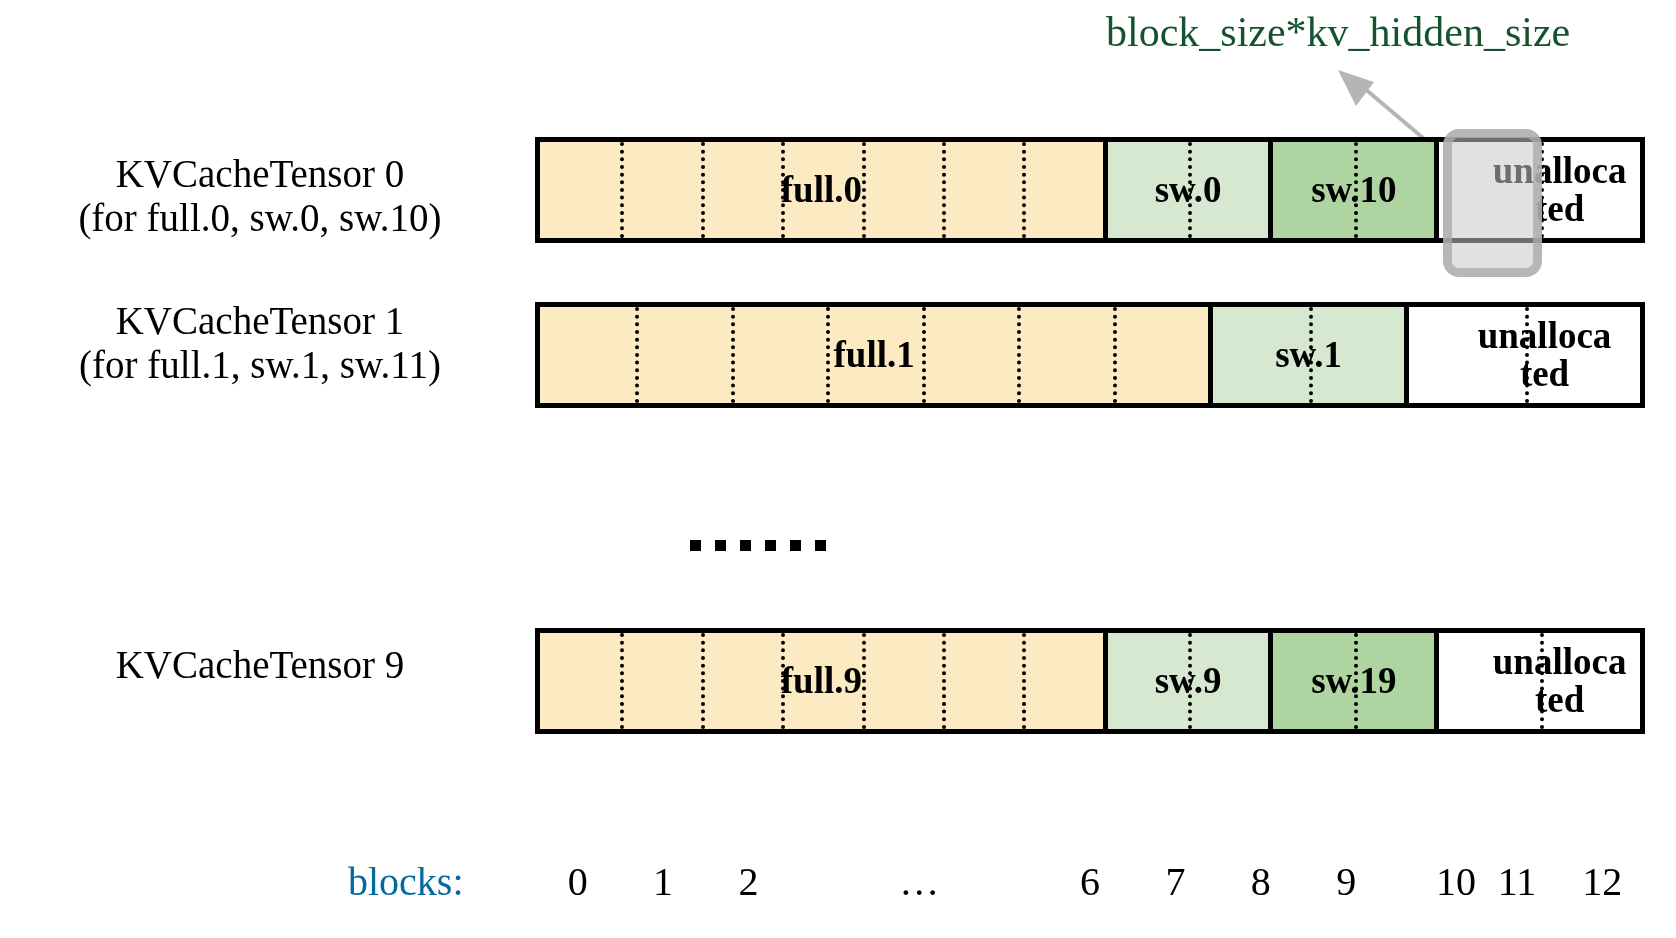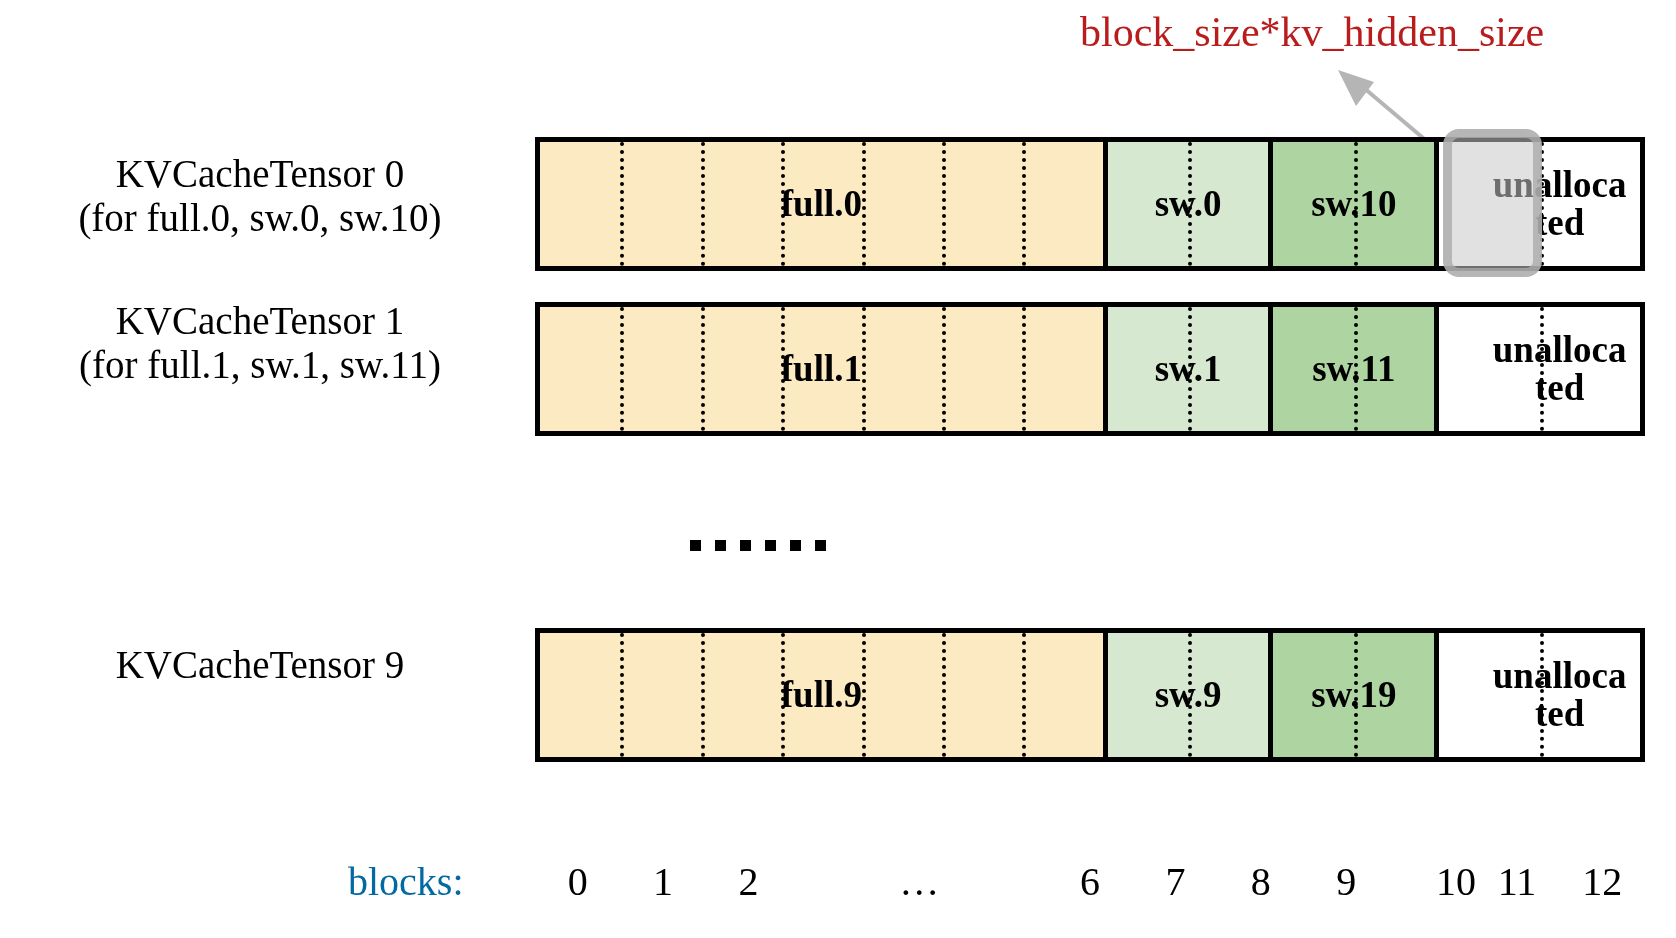--- a/index.html
+++ b/index.html
@@ -18,25 +18,25 @@
   #canvas {
     position: absolute;
     left: 0; top: 0;
     width: 1676px;
     height: 938px;
   }
 
   
   .annotation-label {
     position: absolute;
-    left: 1080px;
+    left: 1106px;
     top: 8px;
     font-size: 42px;
     font-weight: 400;
-    color: #b91c1c;
+    color: #14532d;
     white-space: nowrap;
     letter-spacing: 0px;
   }
 
   .annotation-arrow {
     position: absolute;
     left: 1330px;
     top: 70px;
     width: 130px;
     height: 90px;
@@ -54,21 +54,21 @@
     color: #000000;
   }
   .row-label .l1 { display: block; white-space: nowrap; }
   .row-label .l2 { display: block; white-space: nowrap; }
 
   
   .bar {
     position: absolute;
     left: 535px;
     width: 1110px;
-    height: 134px;
+    height: 106px;
     border: 5px solid #000000;
     box-sizing: border-box;
     display: flex;
   }
 
   .seg {
     position: relative;
     box-sizing: border-box;
     display: flex;
     align-items: center;
@@ -208,24 +208,20 @@
           <span class="divider" style="left: 28.5714%;"></span>
           <span class="divider" style="left: 42.8571%;"></span>
           <span class="divider" style="left: 57.1429%;"></span>
           <span class="divider" style="left: 71.4286%;"></span>
           <span class="divider" style="left: 85.7143%;"></span>
           <span class="seg-label">full.1</span>
         </div>
         <div class="seg sw" style="flex: 2 0 0px;">
           <span class="divider" style="left: 50%;"></span>
           <span class="seg-label">sw.1</span>
-        </div>
-        <div class="seg swhi" style="flex: 2 0 0px;">
-          <span class="divider" style="left: 50%;"></span>
-          <span class="seg-label">sw.11</span>
         </div>
         <div class="seg unalloc" style="flex: 2 0 0px;">
           <span class="divider" style="left: 50%;"></span>
           <span class="seg-label">unalloca
 ted</span>
         </div>
       </div>
       <div class="row-label" style="top: 643px;">
         <span class="l1">KVCacheTensor 9</span>
       </div>

